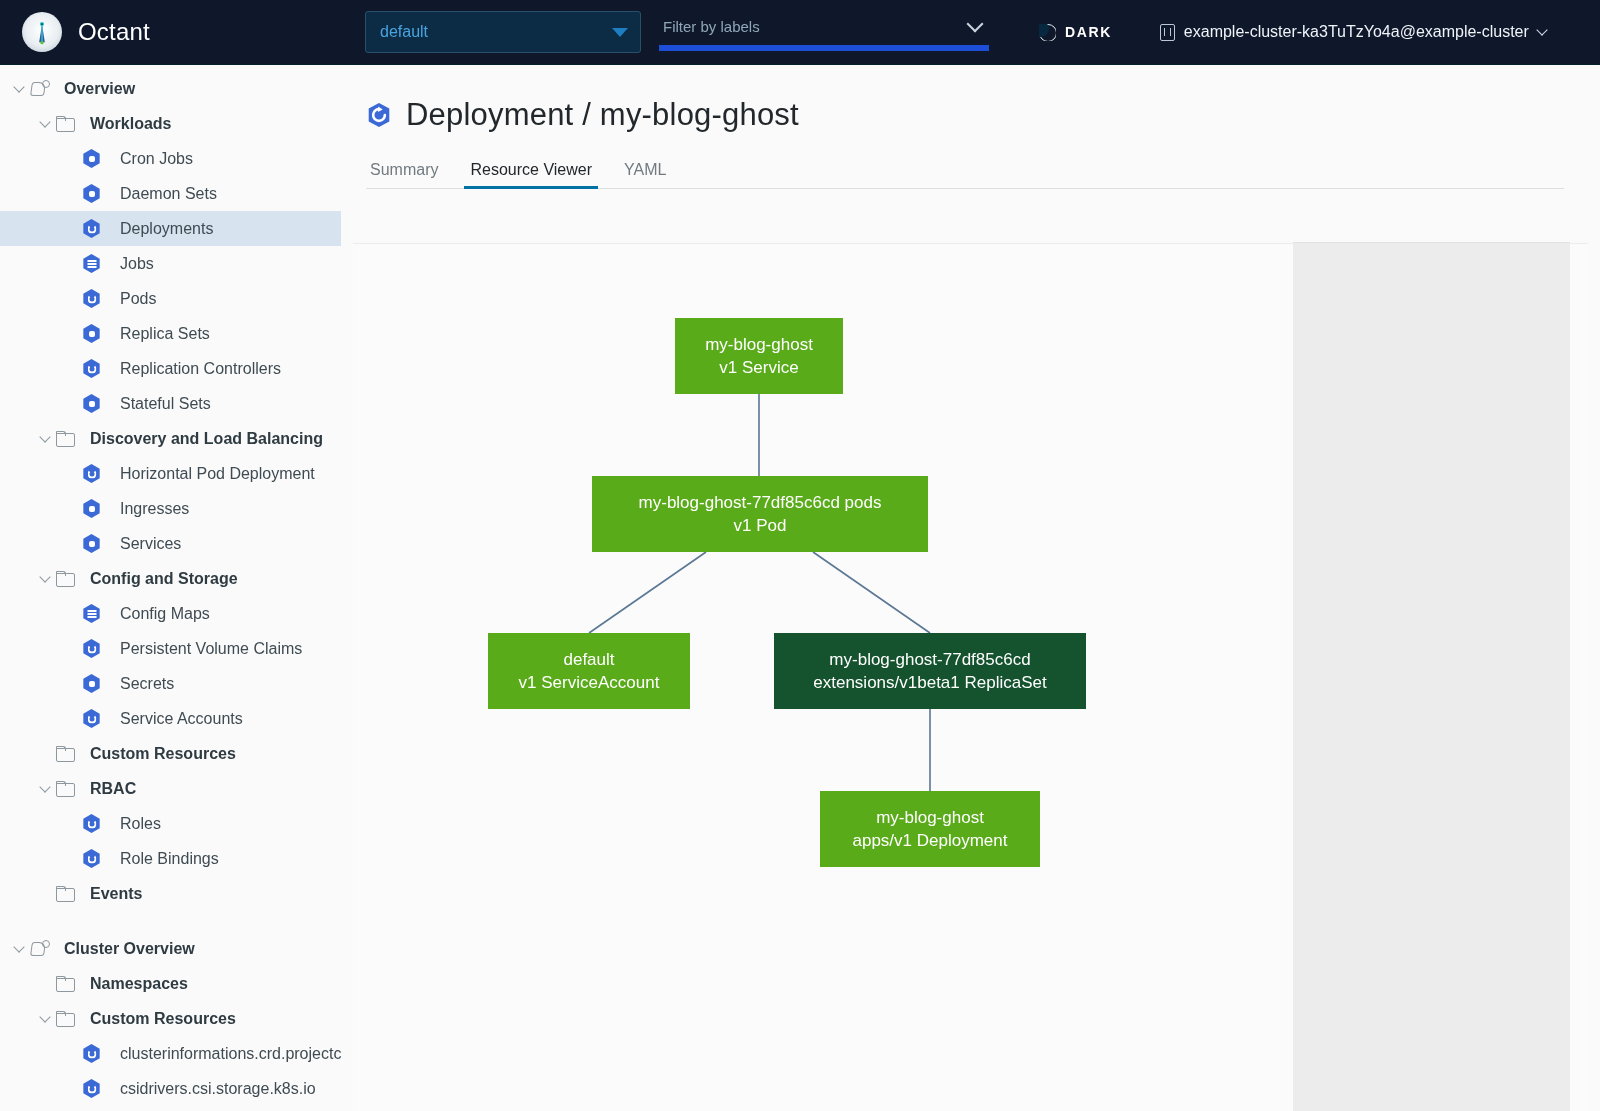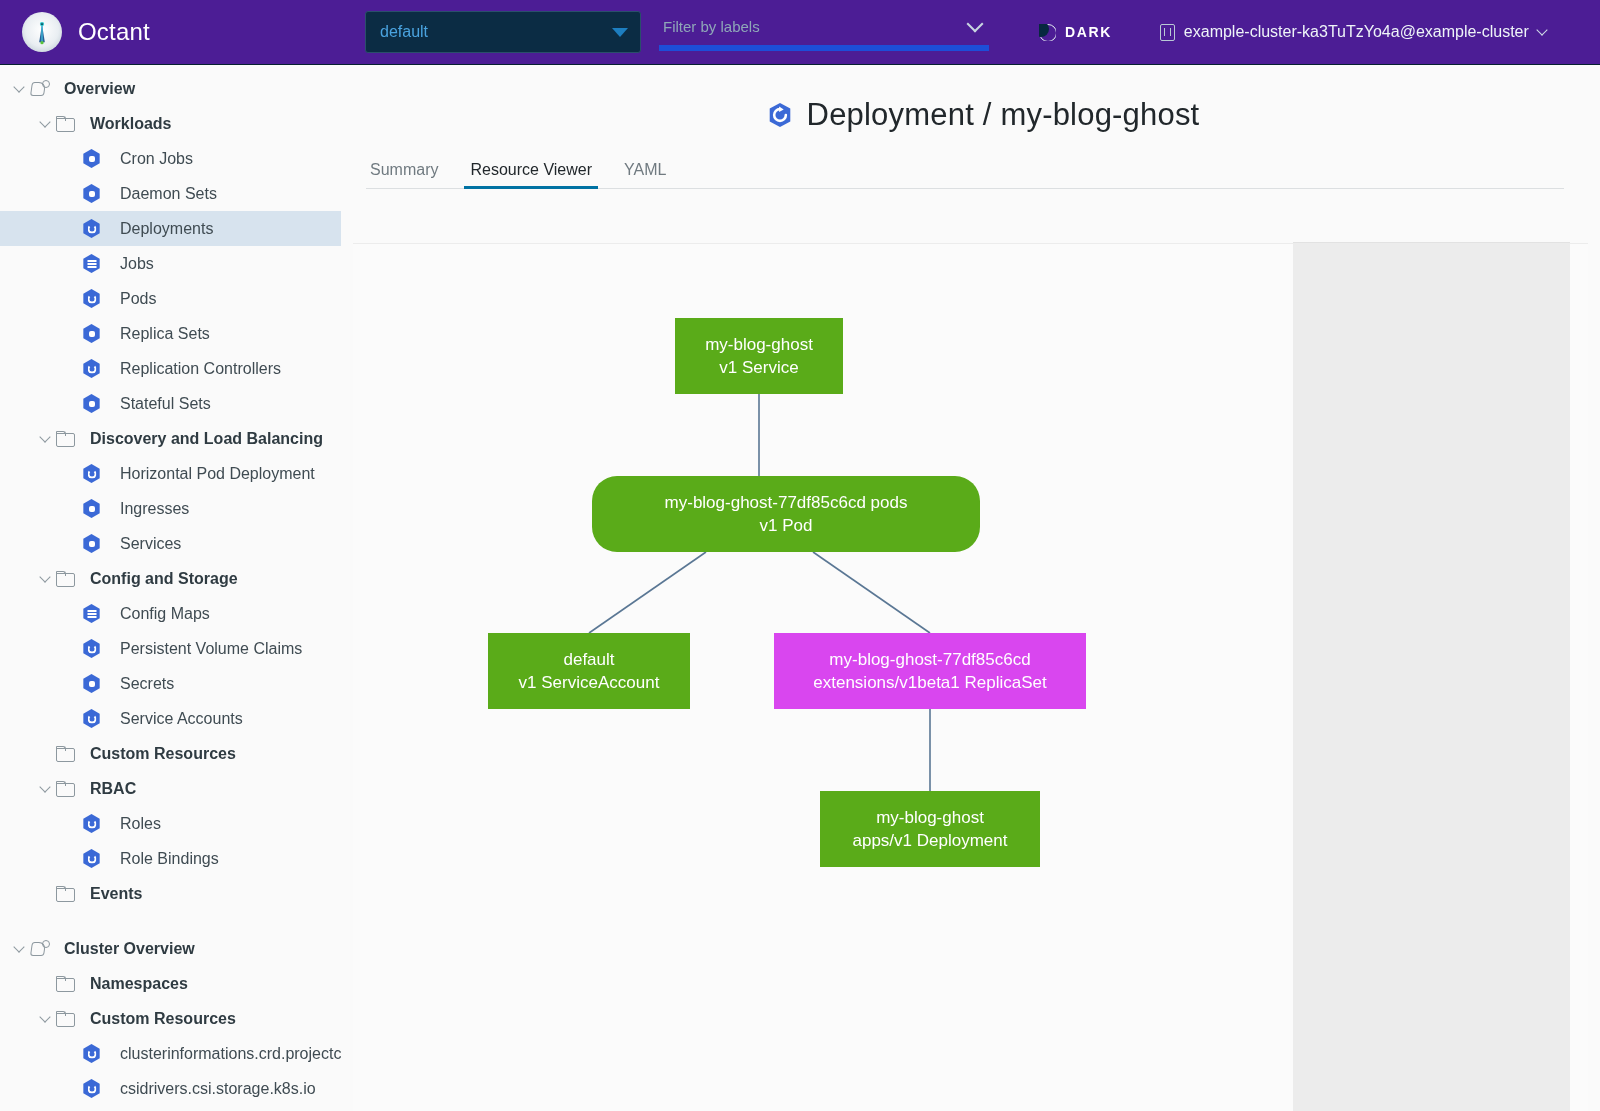--- a/index.html
+++ b/index.html
@@ -8,21 +8,21 @@
     width: 1600px; height: 1111px;
     font-family: "Liberation Sans", sans-serif;
     background: #fafafa;
     overflow: hidden;
   }
 
   
   .header {
     position: absolute; top: 0; left: 0;
     width: 1600px; height: 65px;
-    background: #4c1d95;
+    background: #0f172a;
     display: flex; align-items: center;
     border-bottom: 1px solid #05202f;
   }
   .brand { display: flex; align-items: center; width: 345px; padding-left: 22px; }
   .logo-wrap { width: 40px; height: 40px; position: relative; }
   .logo-circle {
     position: absolute; left: 0; top: 0; width: 40px; height: 40px;
     border-radius: 50%;
     background: radial-gradient(circle at 50% 45%, #ffffff 0%, #e9eef2 55%, #cfd9e0 75%, #0c3550 100%);
   }
@@ -190,21 +190,20 @@
 
   
   .main {
     position: absolute; top: 65px; left: 341px;
     width: 1259px; height: 1046px;
     background: #fafafa;
   }
   .page-title {
     display: flex; align-items: center; gap: 14px;
     padding: 32px 0 0 25px;
-    justify-content: center;
   }
   .title-icon { width: 26px; height: 26px; }
   .page-title h1 {
     font-size: 31px; font-weight: 400; color: #21272b; letter-spacing: 0.2px;
   }
   .tabs {
     display: flex; align-items: flex-end; gap: 0;
     margin: 22px 0 0 25px; height: 34px;
     border-bottom: 1px solid #dcdfe1;
     width: 1198px;
@@ -587,29 +586,29 @@
         <line x1="406" y1="150" x2="406" y2="232" stroke="#5a7794" stroke-width="1.6"></line>
         <line x1="353" y1="308" x2="236" y2="389" stroke="#5a7794" stroke-width="1.6"></line>
         <line x1="460" y1="308" x2="577" y2="389" stroke="#5a7794" stroke-width="1.6"></line>
         <line x1="577" y1="465" x2="577" y2="547" stroke="#5a7794" stroke-width="1.6"></line>
       </svg>
     <div class="graph" id="graph">
         <div class="node" style="left: 322px; top: 74px; width: 168px; height: 76px; background: rgb(90, 171, 25);">
           <div class="l1">my-blog-ghost</div>
           <div class="l2">v1 Service</div>
         </div>
-        <div class="node" style="left: 239px; top: 232px; width: 388px; height: 76px; background: rgb(90, 171, 25); border-radius: 25px;">
+        <div class="node" style="left: 239px; top: 232px; width: 336px; height: 76px; background: rgb(90, 171, 25);">
           <div class="l1">my-blog-ghost-77df85c6cd pods</div>
           <div class="l2">v1 Pod</div>
         </div>
         <div class="node" style="left: 135px; top: 389px; width: 202px; height: 76px; background: rgb(90, 171, 25);">
           <div class="l1">default</div>
           <div class="l2">v1 ServiceAccount</div>
         </div>
-        <div class="node" style="left: 421px; top: 389px; width: 312px; height: 76px; background: #d946ef;">
+        <div class="node" style="left: 421px; top: 389px; width: 312px; height: 76px; background: #14532d;">
           <div class="l1">my-blog-ghost-77df85c6cd</div>
           <div class="l2">extensions/v1beta1 ReplicaSet</div>
         </div>
         <div class="node" style="left: 467px; top: 547px; width: 220px; height: 76px; background: rgb(90, 171, 25);">
           <div class="l1">my-blog-ghost</div>
           <div class="l2">apps/v1 Deployment</div>
         </div>
       </div>
   </div>
 

